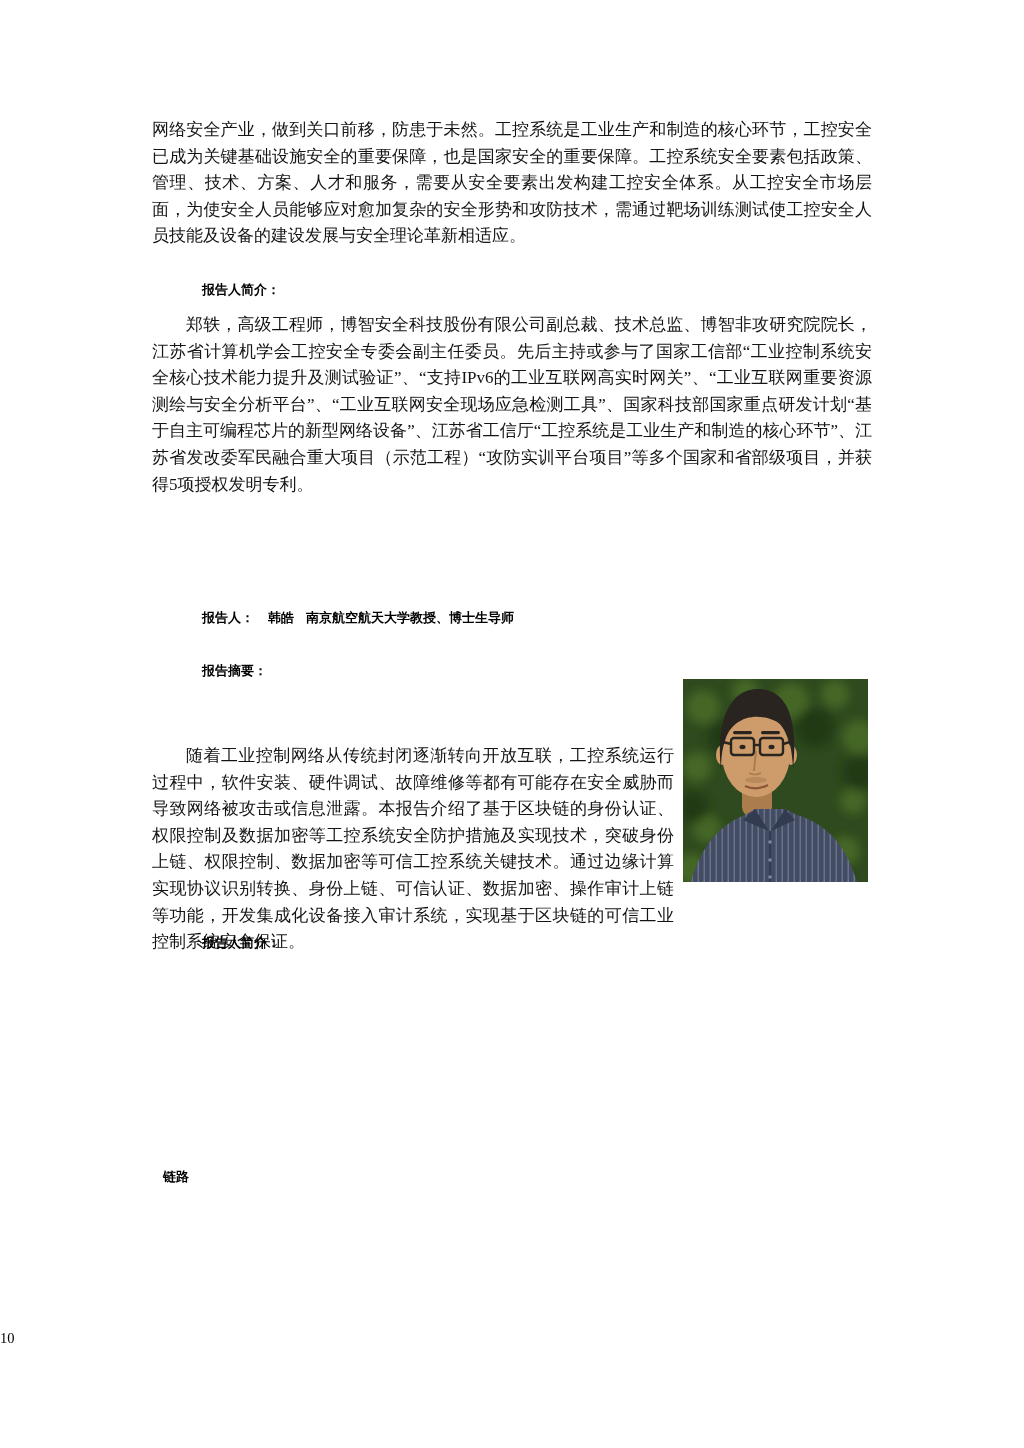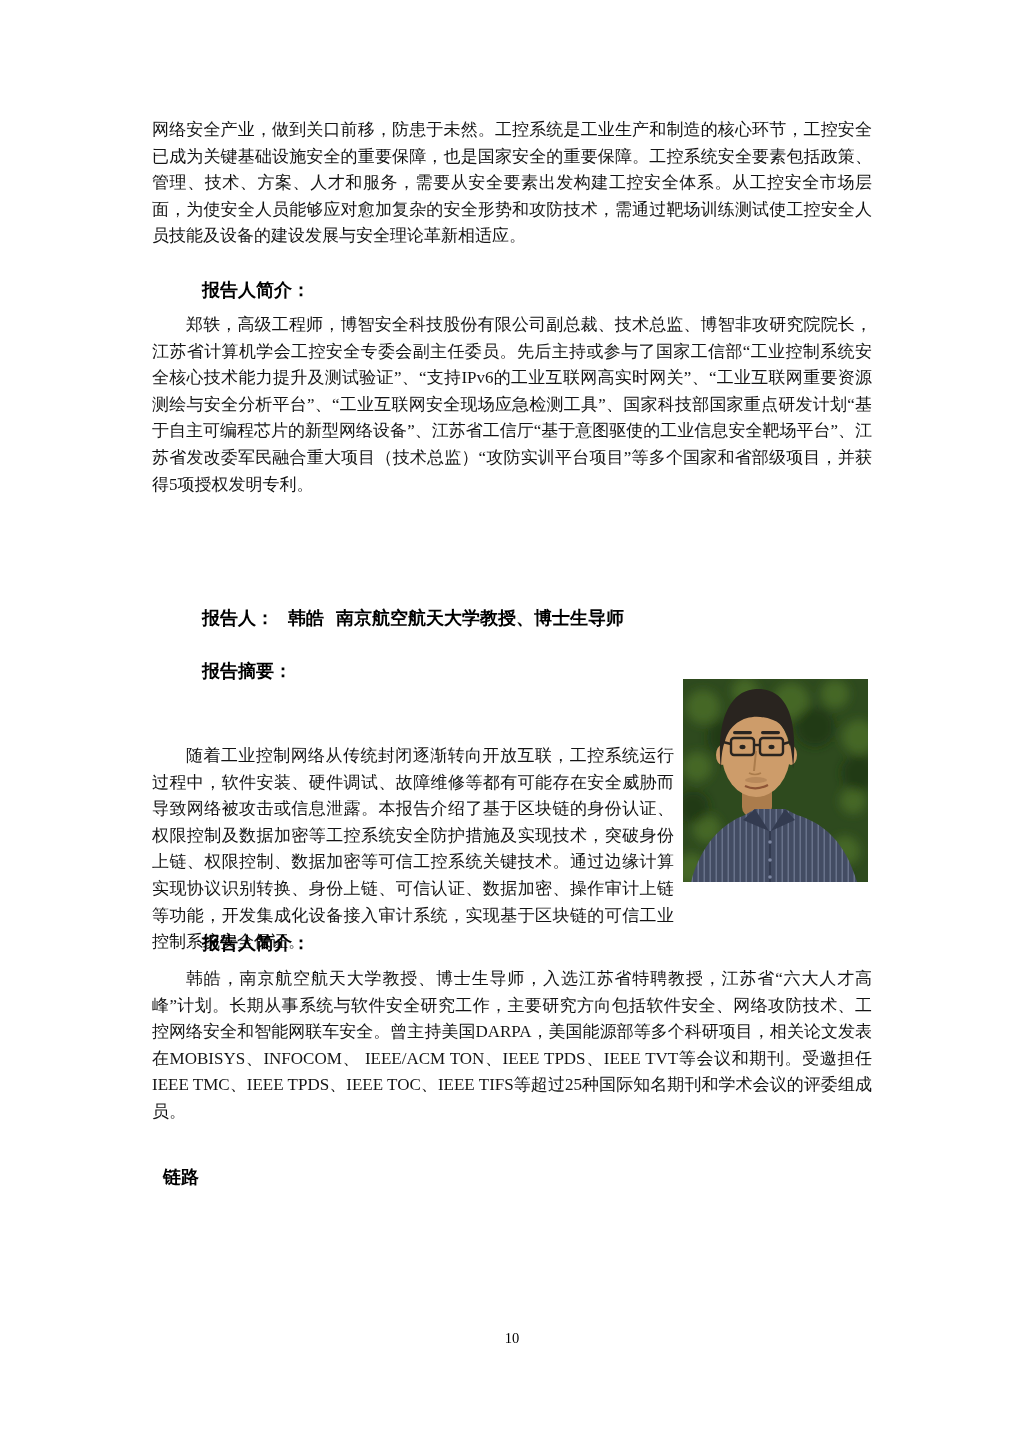--- a/index.html
+++ b/index.html
@@ -24,57 +24,56 @@
     color: #141414;
   }
   .indent { text-indent: 2em; }
   .narrow { width: 522px; margin-top: 45px; }
   .heading {
     position: absolute;
     left: 202px;
     margin: 0;
     font-family: "Liberation Sans", "DejaVu Sans", sans-serif;
     font-weight: bold;
-    font-size: 18px;
+    font-size: 13px;
     line-height: 22px;
     color: #000000;
     white-space: nowrap;
   }
   .heading.wrap2 { left: 163px; }
   .speaker-line .lbl { margin-right: 14px; }
   .speaker-line .nm  { margin-right: 12px; }
   .photo {
     position: absolute;
     left: 683px;
     top: 679px;
     width: 185px;
     height: 203px;
   }
   .photo svg { display: block; width: 100%; height: 100%; }
   .page-number {
     position: absolute;
     top: 1328px;
     left: 0;
     width: 100%;
-    text-align: center;
     font-size: 14.5px;
     line-height: 20px;
     color: #000000;
   }
 </style>
 </head>
 <body>
 
 <div class="page">
 
   <p class="para" style="top:117px">网络安全产业，做到关口前移，防患于未然。工控系统是工业生产和制造的核心环节，工控安全已成为关键基础设施安全的重要保障，也是国家安全的重要保障。工控系统安全要素包括政策、管理、技术、方案、人才和服务，需要从安全要素出发构建工控安全体系。从工控安全市场层面，为使安全人员能够应对愈加复杂的安全形势和攻防技术，需通过靶场训练测试使工控安全人员技能及设备的建设发展与安全理论革新相适应。</p>
 
   <h3 class="heading" style="top:279px">报告人简介：</h3>
 
-  <p class="para indent" style="top:312px">郑轶，高级工程师，博智安全科技股份有限公司副总裁、技术总监、博智非攻研究院院长，江苏省计算机学会工控安全专委会副主任委员。先后主持或参与了国家工信部“工业控制系统安全核心技术能力提升及测试验证”、“支持IPv6的工业互联网高实时网关”、“工业互联网重要资源测绘与安全分析平台”、“工业互联网安全现场应急检测工具”、国家科技部国家重点研发计划“基于自主可编程芯片的新型网络设备”、江苏省工信厅“基于意图驱使的工业信息安全靶场平台”、江苏省发改委军民融合重大项目（技术总监）“攻防实训平台项目”等多个国家和省部级项目，并获得5项授权发明专利。</p>
+  <p class="para indent" style="top:312px">郑轶，高级工程师，博智安全科技股份有限公司副总裁、技术总监、博智非攻研究院院长，江苏省计算机学会工控安全专委会副主任委员。先后主持或参与了国家工信部“工业控制系统安全核心技术能力提升及测试验证”、“支持IPv6的工业互联网高实时网关”、“工业互联网重要资源测绘与安全分析平台”、“工业互联网安全现场应急检测工具”、国家科技部国家重点研发计划“基于自主可编程芯片的新型网络设备”、江苏省工信厅“工控系统是工业生产和制造的核心环节”、江苏省发改委军民融合重大项目（示范工程）“攻防实训平台项目”等多个国家和省部级项目，并获得5项授权发明专利。</p>
 
 
   <div class="heading speaker-line" style="top:607px">
     <span class="lbl">报告人：</span><span class="nm">韩皓</span><span>南京航空航天大学教授、博士生导师</span>
   </div>
 
   <h3 class="heading" style="top:660px">报告摘要：</h3>
 
   <div class="photo">
     <svg viewBox="0 0 185 203" preserveAspectRatio="none">
@@ -151,21 +150,20 @@
         <ellipse cx="73" cy="101" rx="11" ry="3" fill="#7a4f30" opacity="0.25"></ellipse>
         <path d="M62,107 Q73,112 85,106" fill="none" stroke="#8e5536" stroke-width="2.2"></path>
       </g>
     </svg>
   </div>
 
   <p class="para indent narrow" style="top:698px">随着工业控制网络从传统封闭逐渐转向开放互联，工控系统运行过程中，软件安装、硬件调试、故障维修等都有可能存在安全威胁而导致网络被攻击或信息泄露。本报告介绍了基于区块链的身份认证、权限控制及数据加密等工控系统安全防护措施及实现技术，突破身份上链、权限控制、数据加密等可信工控系统关键技术。通过边缘计算实现协议识别转换、身份上链、可信认证、数据加密、操作审计上链等功能，开发集成化设备接入审计系统，实现基于区块链的可信工业控制系统安全保证。</p>
 
   <h3 class="heading" style="top:932px">报告人简介：</h3>
 
-  <p class="para indent" style="top:966px">韩皓，南京航空航天大学教授、博士生导师，入选江苏省特聘教授，江苏省“六大人才高峰”计划。长期从事系统与软件安全研究工作，主要研究方向包括软件安全、网络攻防技术、工控网络安全和智能网联车安全。曾主持美国DARPA，美国能源部等多个科研项目，相关论文发表在MOBISYS、INFOCOM、 IEEE/ACM TON、IEEE TPDS、IEEE TVT等会议和期刊。受邀担任IEEE TMC、IEEE TPDS、IEEE TOC、IEEE TIFS等超过25种国际知名期刊和学术会议的评委组成员。</p>
 
 
   <h3 class="heading wrap2" style="top:1166px">链路</h3>
 
 
   <div class="page-number">10</div>
 
 </div>
 
 </body></html>

